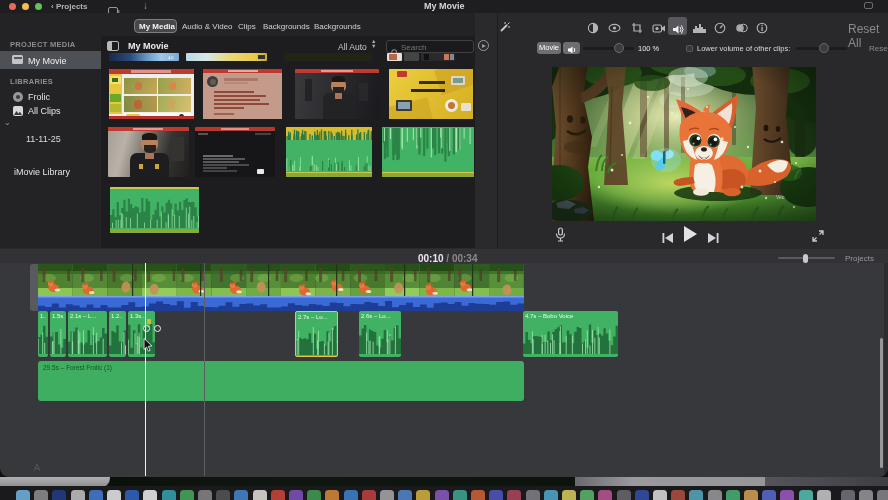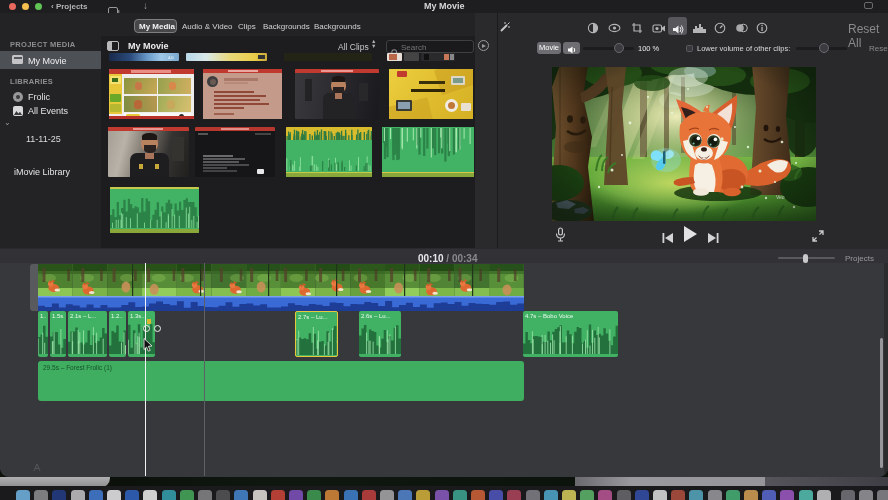--- a/index.html
+++ b/index.html
@@ -39,30 +39,30 @@
 <div class="abs" style="left:0;top:51px;width:101px;height:18px;background:#4d5055;"></div>
 <div class="abs" style="left:12px;top:55px;width:11px;height:9px;background:#c4c4c6;border-radius:1.5px;"></div>
 <div class="abs" style="left:13.5px;top:57px;width:8px;height:2px;background:#55585e;"></div>
 <div class="abs" style="left:28px;top:55.5px;font-size:9px;color:#f0f0f2;">My Movie</div>
 <div class="abs" style="left:10px;top:77px;font-size:7.5px;font-weight:bold;color:#8e8e90;letter-spacing:0.3px;">LIBRARIES</div>
 <div class="abs" style="left:13px;top:92px;width:10px;height:10px;border-radius:50%;background:#98989a;"></div>
 <div class="abs" style="left:16px;top:95px;width:4px;height:4px;border-radius:50%;background:#3a3a3c;"></div>
 <div class="abs" style="left:28px;top:92px;font-size:9px;color:#e4e4e6;">Frolic</div>
 <div class="abs" style="left:13px;top:106px;width:10px;height:10px;background:#d8d8da;border-radius:2px;"></div>
 <div class="abs" style="left:14px;top:110px;width:8px;height:5px;background:#3a3a3c;clip-path:polygon(0 100%,30% 20%,55% 70%,75% 35%,100% 100%);"></div>
-<div class="abs" style="left:28px;top:106px;font-size:9px;color:#e4e4e6;">All Events</div>
+<div class="abs" style="left:28px;top:106px;font-size:9px;color:#e4e4e6;">All Clips</div>
 <div class="abs" style="left:4px;top:118px;font-size:8px;color:#9a9a9c;">⌄</div>
 <div class="abs" style="left:14px;top:120px;font-size:9px;color:#e4e4e6;margin-top:47px;">iMovie Library</div>
 <div class="abs" style="left:26px;top:134px;font-size:9px;color:#dcdcde;">11-11-25</div>
 
 <div class="abs" style="left:101px;top:36px;width:374px;height:212px;background:#1d1d1f;"></div>
 <div class="abs" style="left:107px;top:41px;width:12px;height:10px;border:1px solid #b8b8ba;border-radius:2px;"></div>
 <div class="abs" style="left:108px;top:42px;width:4px;height:8px;background:#b8b8ba;"></div>
 <div class="abs" style="left:128px;top:41px;font-size:9px;font-weight:bold;color:#ececee;">My Movie</div>
-<div class="abs" style="left:338px;top:42px;font-size:8.5px;color:#c8c8ca;">All Clips</div>
+<div class="abs" style="left:338px;top:42px;font-size:8.5px;color:#c8c8ca;">All Auto</div>
 <div class="abs" style="left:371px;top:39px;font-size:5.5px;color:#b0b0b2;line-height:5px;">▲<br>▼</div>
 <div class="abs" style="left:386px;top:40px;width:88px;height:13px;background:#1a1a1c;border:1px solid #404042;border-radius:3px;"></div>
 <div class="abs" style="left:391px;top:43px;width:8px;height:8px;"><svg width="8" height="8">
           <circle cx="3.2" cy="3.2" r="2.4" fill="none" stroke="#8a8a8c" stroke-width="1.1"></circle>
           <path d="M5,5 L7.5,7.5" stroke="#8a8a8c" stroke-width="1.1"></path>
         </svg></div>
 <div class="abs" style="left:401px;top:43px;font-size:8px;color:#757577;">Search</div>
 <div class="abs" style="left:478px;top:40px;width:11px;height:11px;border:1px solid #9a9a9c;border-radius:50%;z-index:5;"></div>
 <div class="abs" style="left:482px;top:43.5px;width:0;height:0;border-left:4px solid #9a9a9c;border-top:2.5px solid transparent;border-bottom:2.5px solid transparent;z-index:5;"></div>
 

